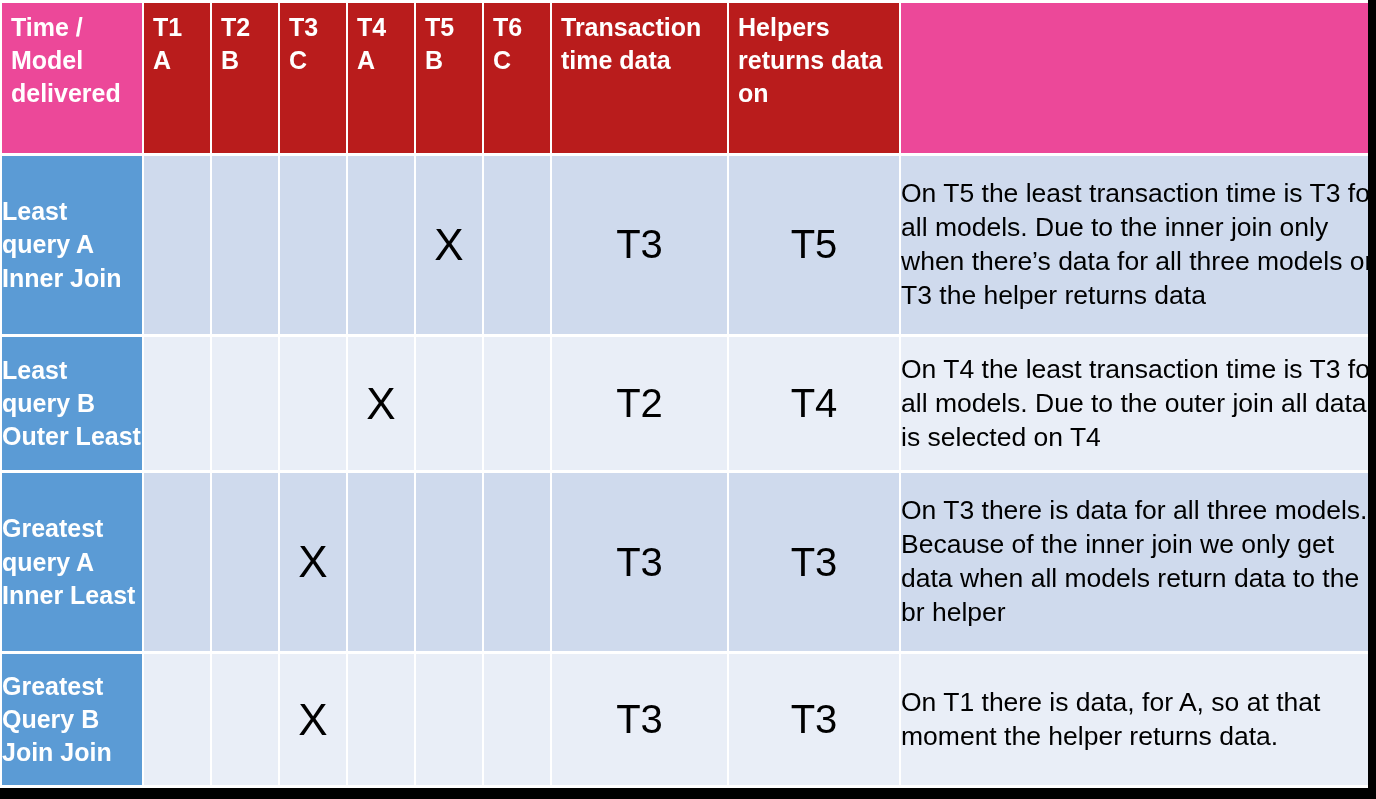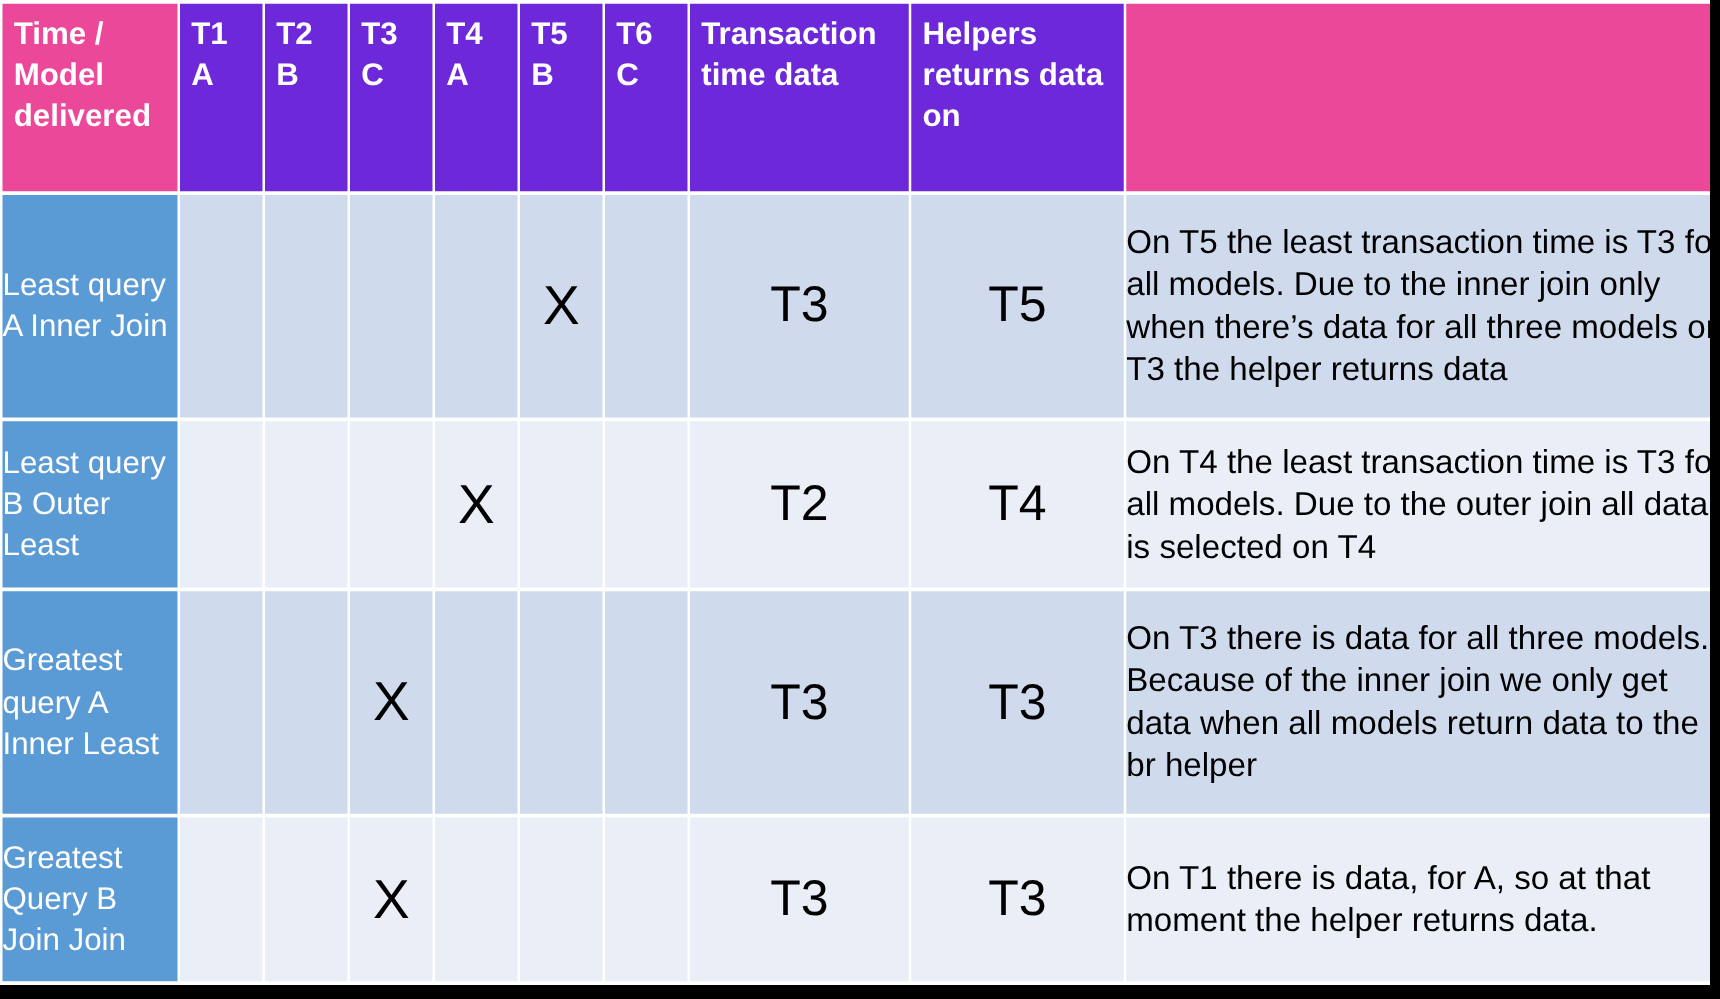--- a/index.html
+++ b/index.html
@@ -45,39 +45,39 @@
   table.grid th,
   table.grid td {
     padding: 0;
     margin: 0;
     vertical-align: middle;
     box-sizing: border-box;
   }
 
   
   tr.head th {
-    background: #6d28d9;
+    background: #b91c1c;
     color: #ffffff;
     font-weight: bold;
     font-size: 25px;
     line-height: 1.32;
     text-align: left;
     padding: 8px 6px 8px 9px;
     vertical-align: top;
     height: 150px;
   }
   tr.head th.blank-head {
     background: #ec4899;
   }
 
   
   td.rowlabel {
     background: #5b9bd5;
     color: #ffffff;
-    font-weight: normal;
+    font-weight: bold;
     font-size: 25px;
     line-height: 1.33;
     text-align: left;
     padding: 6px 6px 6px 9px;
     vertical-align: top;
   }
 
   
   td.cell {
     text-align: center;

